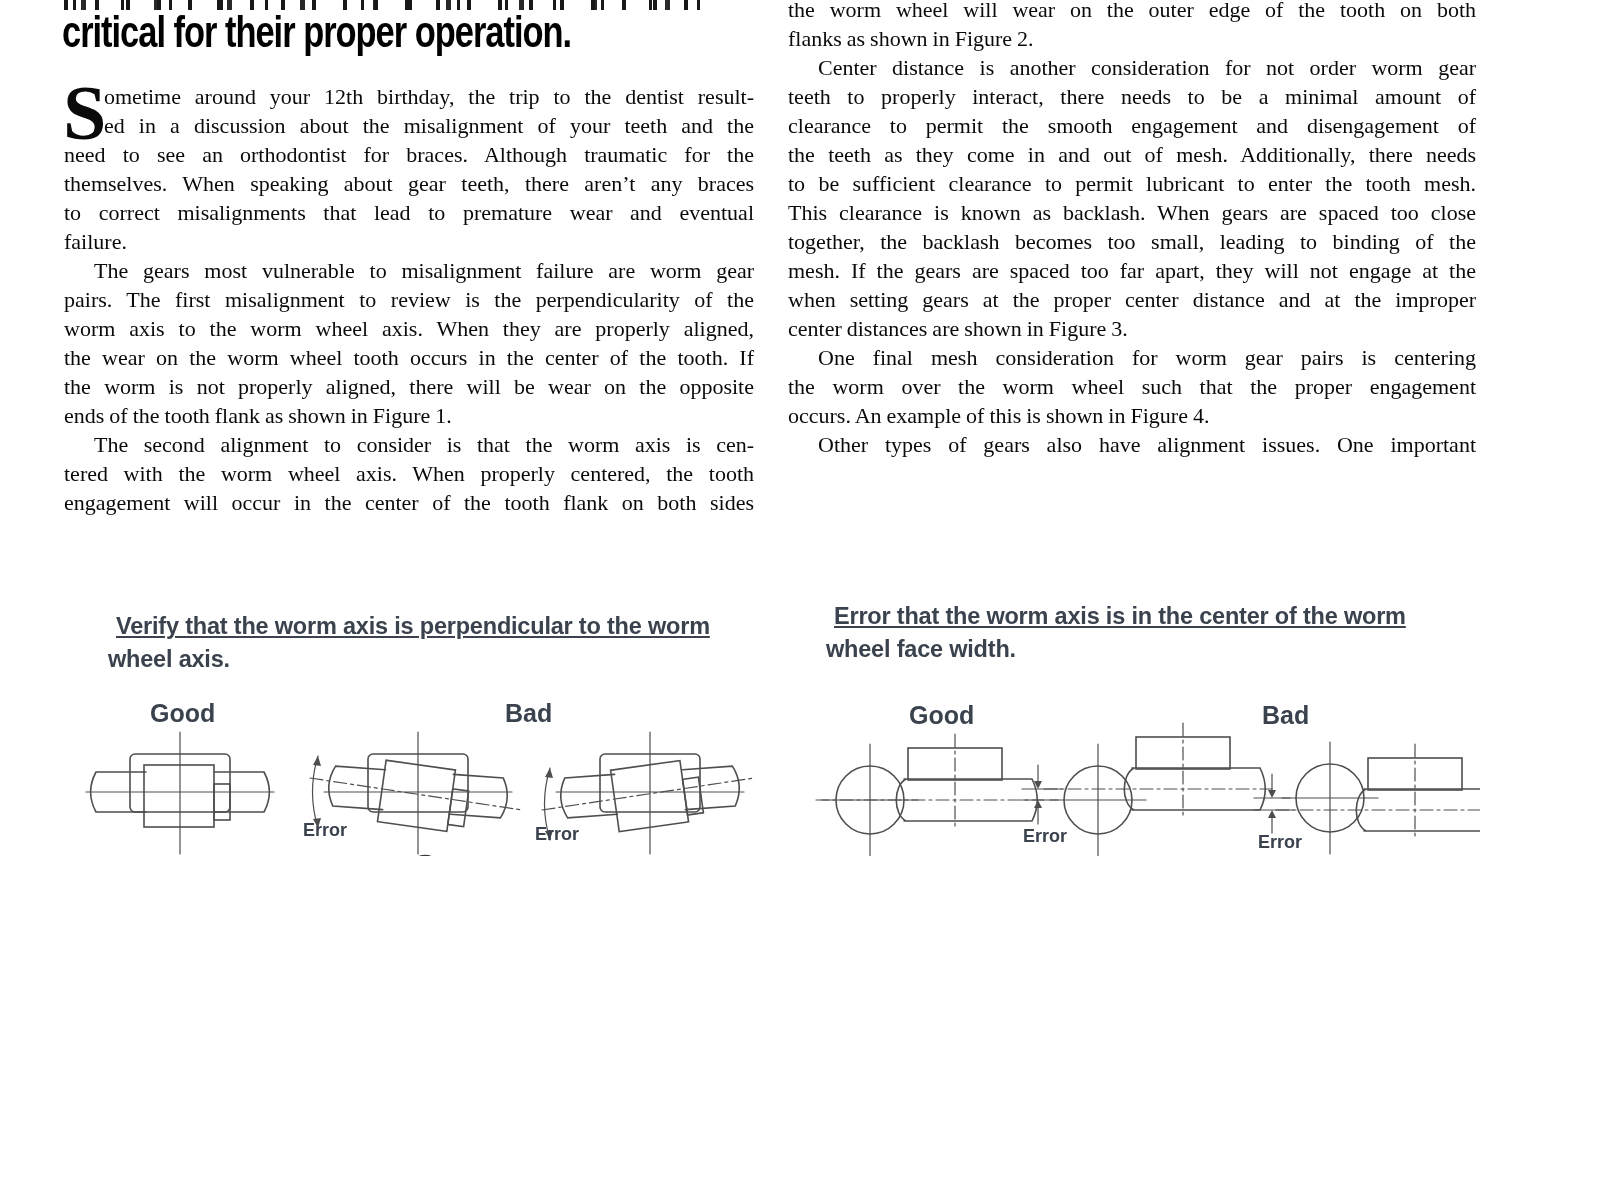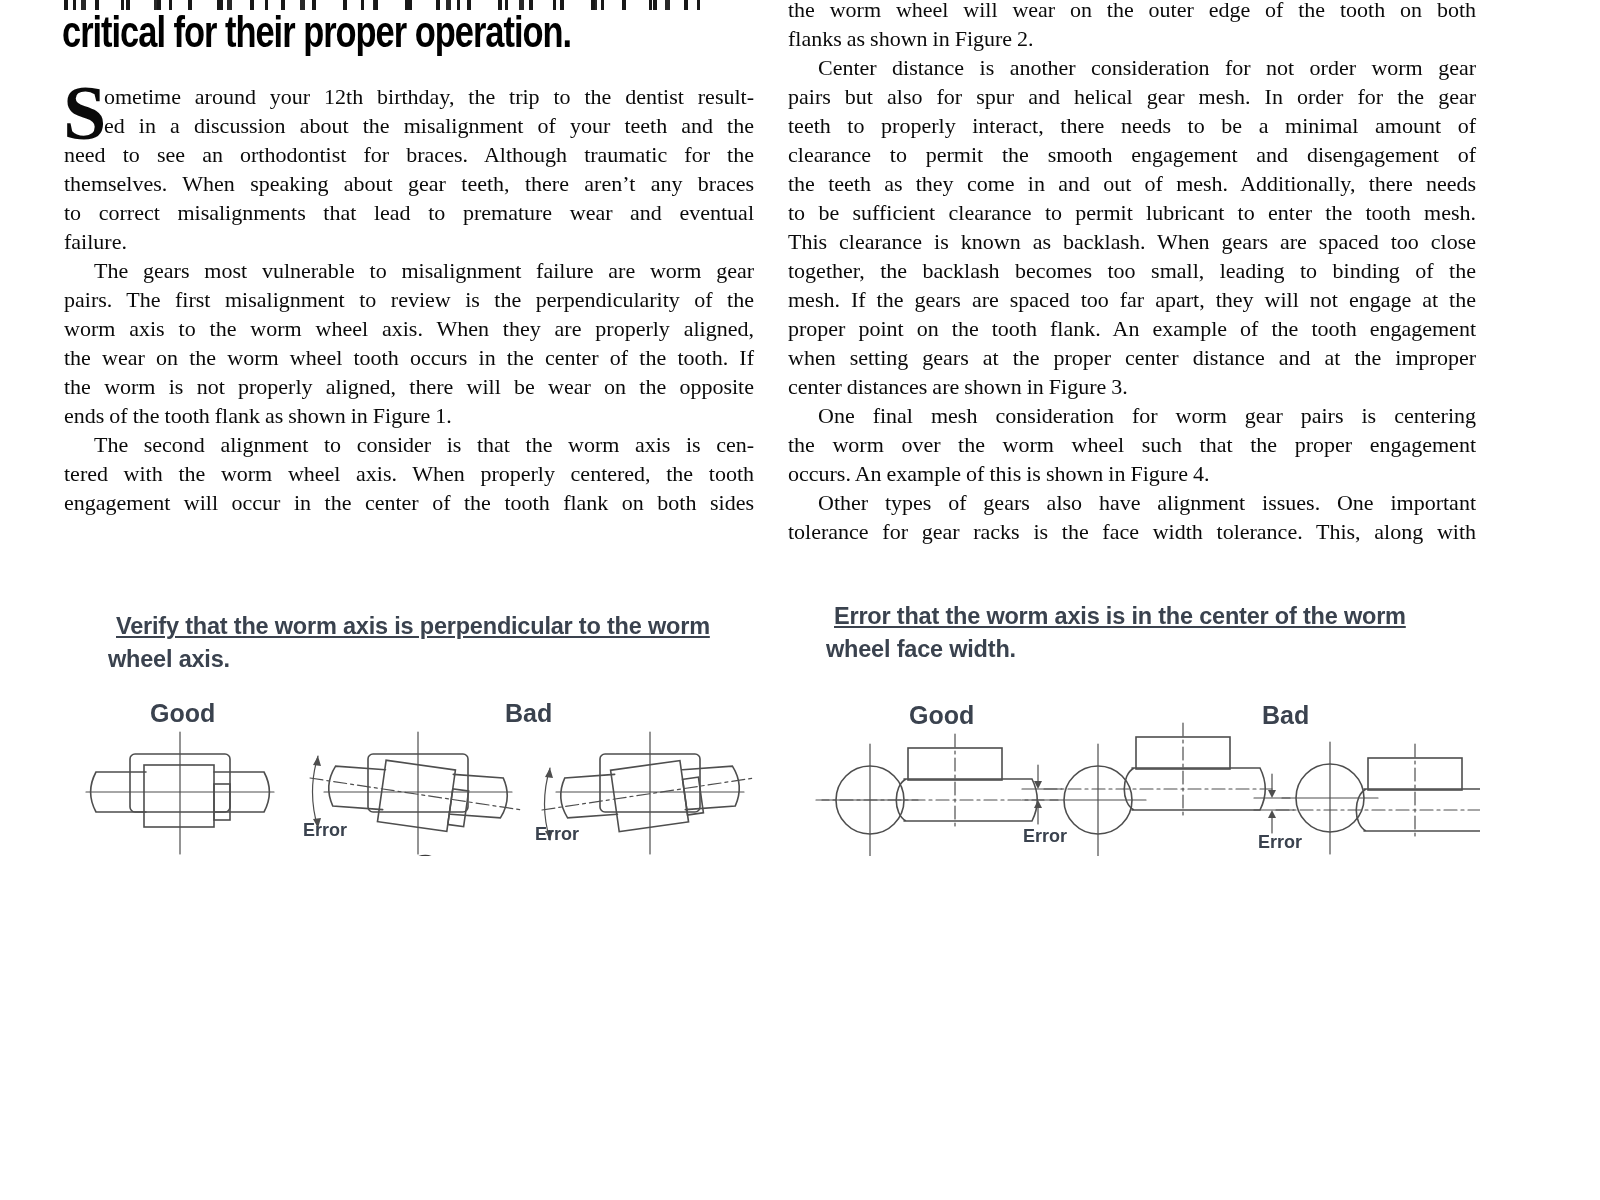--- a/index.html
+++ b/index.html
@@ -74,36 +74,33 @@
       <div class="line">the worm is not properly aligned, there will be wear on the opposite</div>
       <div class="line end">ends of the tooth flank as shown in Figure 1.</div>
       <div class="line ind">The second alignment to consider is that the worm axis is cen-</div>
       <div class="line">tered with the worm wheel axis. When properly centered, the tooth</div>
       <div class="line">engagement will occur in the center of the tooth flank on both sides</div>
     </div>
   <div class="col colR">
       <div class="line">the worm wheel will wear on the outer edge of the tooth on both</div>
       <div class="line end">flanks as shown in Figure 2.</div>
       <div class="line ind">Center distance is another consideration for not order worm gear</div>
-      <div class="line">pairs but also for spur and helical gear mesh. In order for the gear</div>
       <div class="line">teeth to properly interact, there needs to be a minimal amount of</div>
       <div class="line">clearance to permit the smooth engagement and disengagement of</div>
       <div class="line">the teeth as they come in and out of mesh. Additionally, there needs</div>
       <div class="line">to be sufficient clearance to permit lubricant to enter the tooth mesh.</div>
       <div class="line">This clearance is known as backlash. When gears are spaced too close</div>
       <div class="line">together, the backlash becomes too small, leading to binding of the</div>
       <div class="line">mesh. If the gears are spaced too far apart, they will not engage at the</div>
-      <div class="line">proper point on the tooth flank. An example of the tooth engagement</div>
       <div class="line">when setting gears at the proper center distance and at the improper</div>
       <div class="line end">center distances are shown in Figure 3.</div>
       <div class="line ind">One final mesh consideration for worm gear pairs is centering</div>
       <div class="line">the worm over the worm wheel such that the proper engagement</div>
       <div class="line end">occurs. An example of this is shown in Figure 4.</div>
       <div class="line ind">Other types of gears also have alignment issues. One important</div>
-      <div class="line">tolerance for gear racks is the face width tolerance. This, along with</div>
     </div>
 
   <svg width="0" height="0">
     <defs>
       <g id="shaftL">
           <path class="st" d="M76,44 H26 C19,57 19,71 26,84 H76"></path>
         </g>
       <g id="shaftR">
           <path class="st" d="M144,44 H194 C201,57 201,71 194,84 H144"></path>
         </g>

